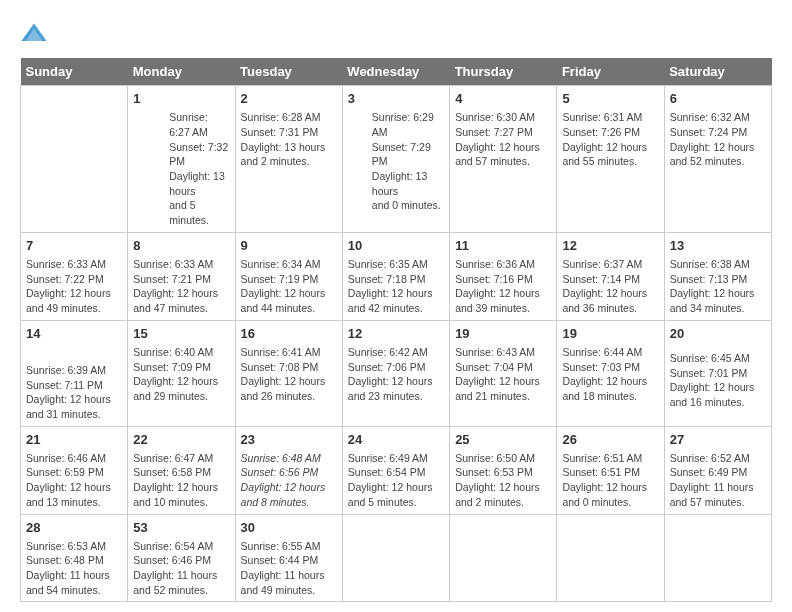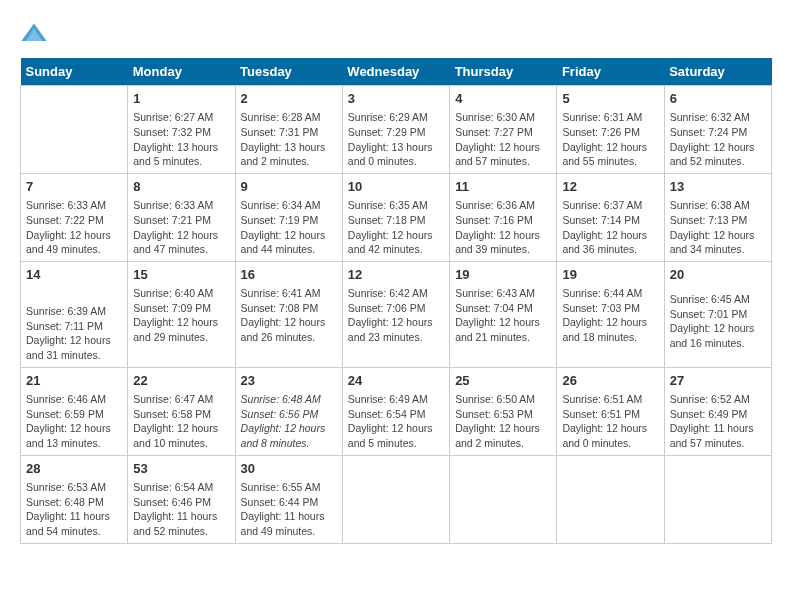--- a/index.html
+++ b/index.html
@@ -36,21 +36,21 @@
     .location {
       font-size: 14px;
       color: #555;
     }
     table {
       width: 100%;
       border-collapse: collapse;
       font-size: 11px;
     }
     th {
-      background-color: #0369a1;
+      background-color: #737373;
       color: #fff;
       text-align: left;
       padding: 6px 5px;
       font-size: 13px;
       font-weight: bold;
     }
     td {
       border: 1px solid #ccc;
       vertical-align: top;
       padding: 4px 5px;
@@ -106,35 +106,35 @@
         <th>Thursday</th>
         <th>Friday</th>
         <th>Saturday</th>
       </tr>
   </thead>
   <tbody id="calendar-body">
   <tr>
         <td class="empty"></td>
         <td>
           <span class="day-number">1</span>
-          <div class="day-info" style="white-space: pre-line;">Sunrise: 6:27 AM
+          <div class="day-info" style="white-space: pre-line; margin-left: 36px;">Sunrise: 6:27 AM
 Sunset: 7:32 PM
 Daylight: 13 hours
 and 5 minutes.</div>
         </td>
         <td>
           <span class="day-number">2</span>
           <div class="day-info" style="white-space: pre-line;">Sunrise: 6:28 AM
 Sunset: 7:31 PM
 Daylight: 13 hours
 and 2 minutes.</div>
         </td>
         <td>
           <span class="day-number">3</span>
-          <div class="day-info" style="white-space: pre-line;">Sunrise: 6:29 AM
+          <div class="day-info" style="white-space: pre-line; margin-left: 24px;">Sunrise: 6:29 AM
 Sunset: 7:29 PM
 Daylight: 13 hours
 and 0 minutes.</div>
         </td>
         <td>
           <span class="day-number">4</span>
           <div class="day-info" style="white-space: pre-line;">Sunrise: 6:30 AM
 Sunset: 7:27 PM
 Daylight: 12 hours
 and 57 minutes.</div>

